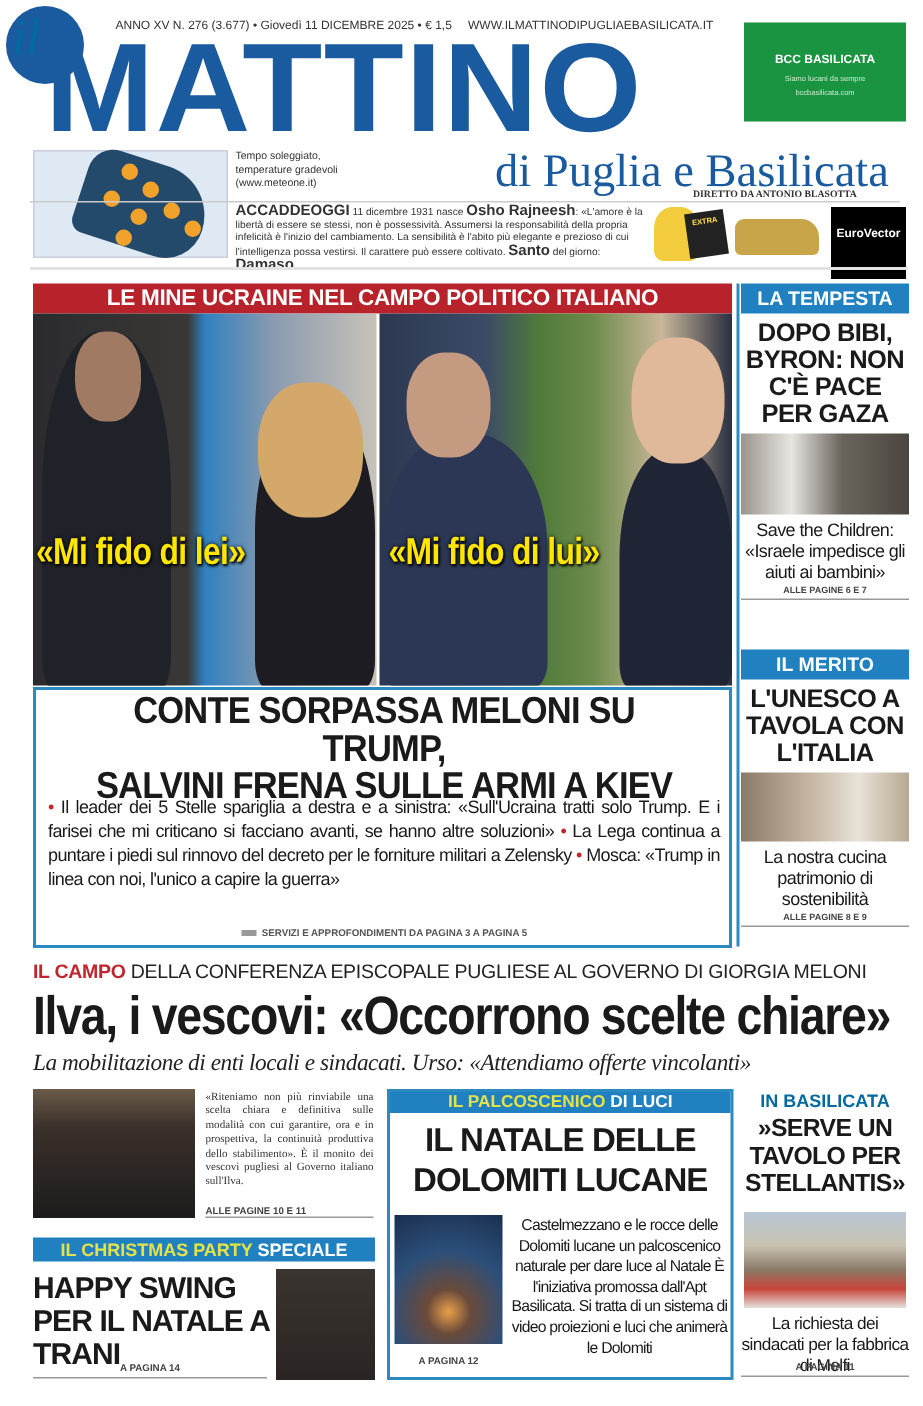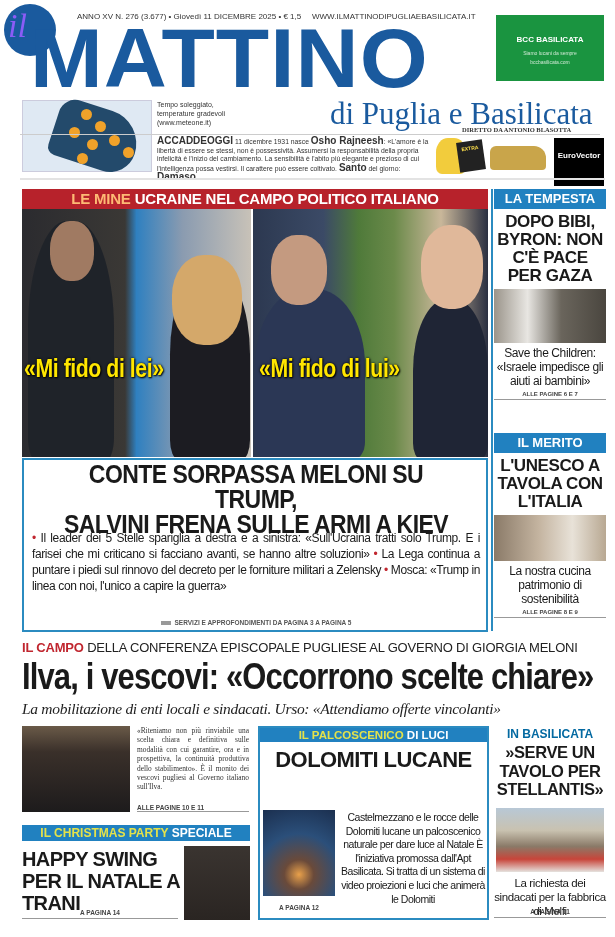--- a/index.html
+++ b/index.html
@@ -1,21 +1,21 @@
 <!DOCTYPE html>
 <html><head>
 <meta charset="utf-8">
 <style>
   * { box-sizing: border-box; margin: 0; padding: 0; }
   body { width: 615px; height: 937px; background: #fff; position: relative; overflow: hidden; font-family: "Liberation Sans", sans-serif; color: #1a1a1a; }
   .abs { position: absolute; }
 
   
   .logo-circle { left: 4px; top: 4px; width: 52px; height: 52px; border-radius: 50%; background: #1a5a9e; }
-  .logo-il { left: 8px; top: 6px; font-family: "Liberation Serif", serif; font-style: italic; color: #8b5cf6; font-size: 34px; line-height: 40px; }
+  .logo-il { left: 8px; top: 6px; font-family: "Liberation Serif", serif; font-style: italic; color: #0369a1; font-size: 34px; line-height: 40px; }
   .logo-main { left: 30px; top: 18px; font-family: "Liberation Sans", sans-serif; font-weight: 900; font-size: 84px; letter-spacing: 1px; color: #1a5a9e; line-height: 80px; transform: scaleX(1.04); transform-origin: left; }
   .edition { left: 77px; top: 12px; font-size: 8px; color: #333; }
   .site-url { left: 312px; top: 12px; font-size: 8px; color: #333; }
   .bcc { left: 496px; top: 15px; width: 108px; height: 66px; background: #1a9440; color: #fff; text-align: center; }
   .bcc .name { font-size: 8px; font-weight: bold; margin-top: 20px; }
   .bcc .slogan { font-size: 5px; margin-top: 6px; color: #cfe9d4; }
   .bcc .url { font-size: 5px; margin-top: 3px; color: #cfe9d4; }
 
   .weather-map { left: 22px; top: 100px; width: 130px; height: 72px; background: #dfe9f3; border: 1px solid #ccd; }
   .weather-map .land { position:absolute; left: 30px; top: 6px; width: 85px; height: 60px; background: #234a6b; border-radius: 20px 40px 30px 10px; transform: rotate(18deg); }
@@ -28,21 +28,21 @@
   .accaddeoggi b { font-size: 10px; }
   .ad-strip { left: 436px; top: 138px; width: 168px; height: 36px; }
   .ad-duck { position:absolute; left: 0; top: 0; width: 30px; height: 36px; background: #f2cc3c; border-radius: 40% 40% 20% 20%; }
   .ad-extra { position:absolute; left: 22px; top: 3px; width: 26px; height: 30px; background: #222; color: #ffe04a; font-size: 5px; font-weight: bold; text-align: center; padding-top: 4px; transform: rotate(-8deg); }
   .ad-car { position:absolute; left: 54px; top: 8px; width: 56px; height: 24px; background: #c9a54a; border-radius: 6px 12px 4px 4px; }
   .ad-euro { position:absolute; left: 118px; top: 0; width: 50px; height: 48px; background: #000; color: #fff; font-size: 8px; font-weight: bold; text-align: center; line-height: 36px; }
   .sep1 { left: 20px; top: 178px; width: 585px; height: 2px; background: #e3e3e3; }
 
   
   .kicker-bar { left: 22px; top: 189px; width: 466px; height: 20px; background: #b7222b; color: #fff; font-weight: bold; font-size: 15px; line-height: 20px; text-align: center; letter-spacing: -0.2px; }
-  .kicker-bar .yel { color: #fdba74; }
+  .kicker-bar .yel { color: #ffffff; }
   .photo { top: 209px; height: 248px; overflow: hidden; }
   .photo-left { left: 22px; width: 229px; background: linear-gradient(90deg, #2b2b2f 0%, #3a3835 45%, #2f80c0 50%, #8a9bb0 70%, #c8c2b8 100%); }
   .photo-right { left: 253px; width: 235px; background: linear-gradient(90deg, #2c3850 0%, #3b4a66 30%, #4f7a3a 45%, #6b8a4a 60%, #c9b79a 80%, #2a2f40 100%); }
   .person { position:absolute; border-radius: 45% 45% 10% 10%; }
   .quote-cap { position:absolute; top: 145px; font-weight: bold; font-size: 25px; color: #ffe600; text-shadow: 0 0 3px #000, 1px 1px 2px #000; letter-spacing: -0.5px; transform: scaleX(0.85); transform-origin: left; white-space: nowrap; }
 
   .main-box { left: 22px; top: 458px; width: 466px; height: 174px; border: 2px solid #2b8bc0; }
   .main-headline { left: 30px; top: 462px; width: 452px; text-align: center; font-weight: 900; font-size: 25px; line-height: 25px; letter-spacing: -0.6px; transform: scaleX(0.92); transform-origin: center; color: #1a1a1a; }
   .main-body { left: 32px; top: 530px; width: 448px; font-family: "Liberation Sans Narrow", "Liberation Sans", sans-serif; font-size: 12px; line-height: 16px; color: #1a1a1a; text-align: justify; letter-spacing: -0.4px; }
   .bullet { color: #c0262f; }
@@ -195,20 +195,21 @@
 </div>
 <div class="abs swing-head">HAPPY SWING PER IL NATALE A TRANI</div>
 <div class="abs swing-img"></div>
 <div class="abs swing-ref">A PAGINA 14</div>
 
 <div class="abs dolo-box"></div>
 <div class="abs dolo-bar">
   <span class="yel">IL PALCOSCENICO</span><span> DI LUCI</span>
 </div>
 <div class="abs dolo-head">
+  <div>IL NATALE DELLE</div>
   <div>DOLOMITI LUCANE</div>
 </div>
 <div class="abs dolo-img"></div>
 <div class="abs dolo-ref">A PAGINA 12</div>
 <div class="abs dolo-text">Castelmezzano e le rocce delle Dolomiti lucane un palcoscenico naturale per dare luce al Natale È l'iniziativa promossa dall'Apt Basilicata. Si tratta di un sistema di video proiezioni e luci che animerà le Dolomiti</div>
 
 <div class="abs bas-label">IN BASILICATA</div>
 <div class="abs bas-head">»SERVE UN TAVOLO PER STELLANTIS»</div>
 <div class="abs bas-img"></div>
 <div class="abs bas-sub">La richiesta dei sindacati per la fabbrica di Melfi</div>

